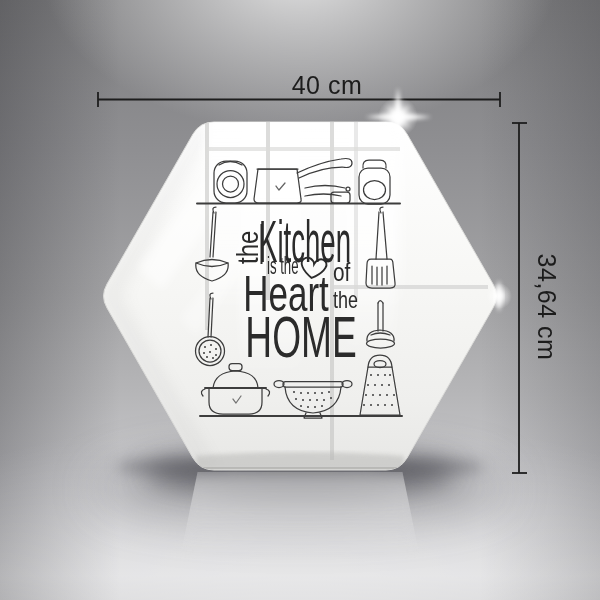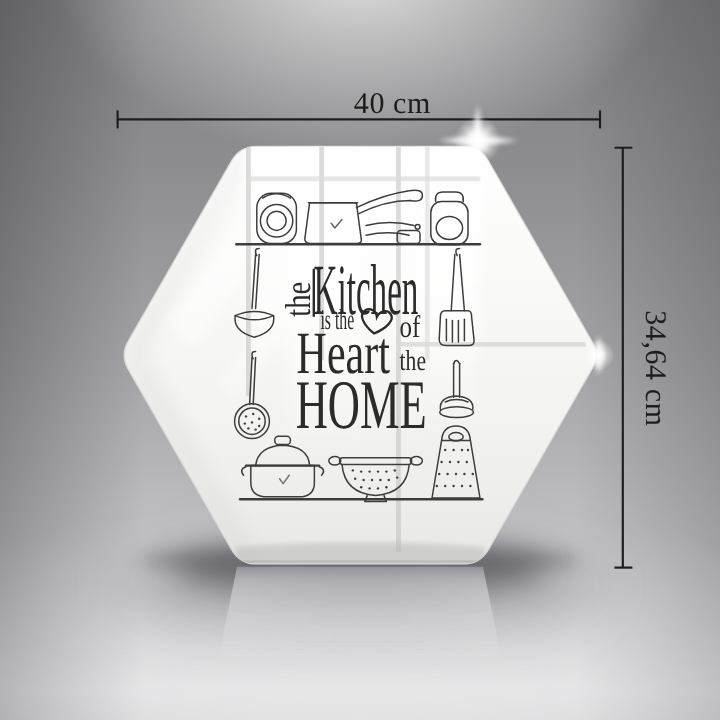--- a/index.html
+++ b/index.html
@@ -1,18 +1,18 @@
 <!DOCTYPE html>
 <html><head>
 <meta charset="utf-8">
 <style>
   html,body{margin:0;padding:0;background:#888;}
   .stage{
     position:relative;width:600px;height:600px;overflow:hidden;
-    font-family:Liberation Serif, serif;
+    font-family:Liberation Sans, sans-serif;
     background:
       radial-gradient(ellipse 380px 240px at 50% -30px, rgba(255,255,255,.78), rgba(255,255,255,0) 68%),
       radial-gradient(ellipse 900px 420px at 50% 112%, rgba(255,255,255,.50), rgba(255,255,255,0) 62%),
       linear-gradient(90deg, rgba(25,25,30,.28) 0%, rgba(25,25,30,0) 20%, rgba(25,25,30,0) 80%, rgba(25,25,30,.20) 100%),
       linear-gradient(180deg,#7e7e80 0%, #8f8f92 25%, #a2a2a4 48%, #b5b5b7 65%, #c9c9cc 80%, #dcdcde 96%, #d3d3d5 100%);
   }
   .sh{position:absolute;border-radius:50%;}
   .shadow-main{left:145px;top:452px;width:310px;height:42px;background:rgba(45,45,52,.55);filter:blur(13px);}
   .shadow-soft{left:95px;top:456px;width:410px;height:66px;background:rgba(58,58,66,.30);filter:blur(24px);}
   .wing-l{left:116px;top:459px;width:112px;height:16px;background:rgba(70,70,78,.38);filter:blur(7px);}

